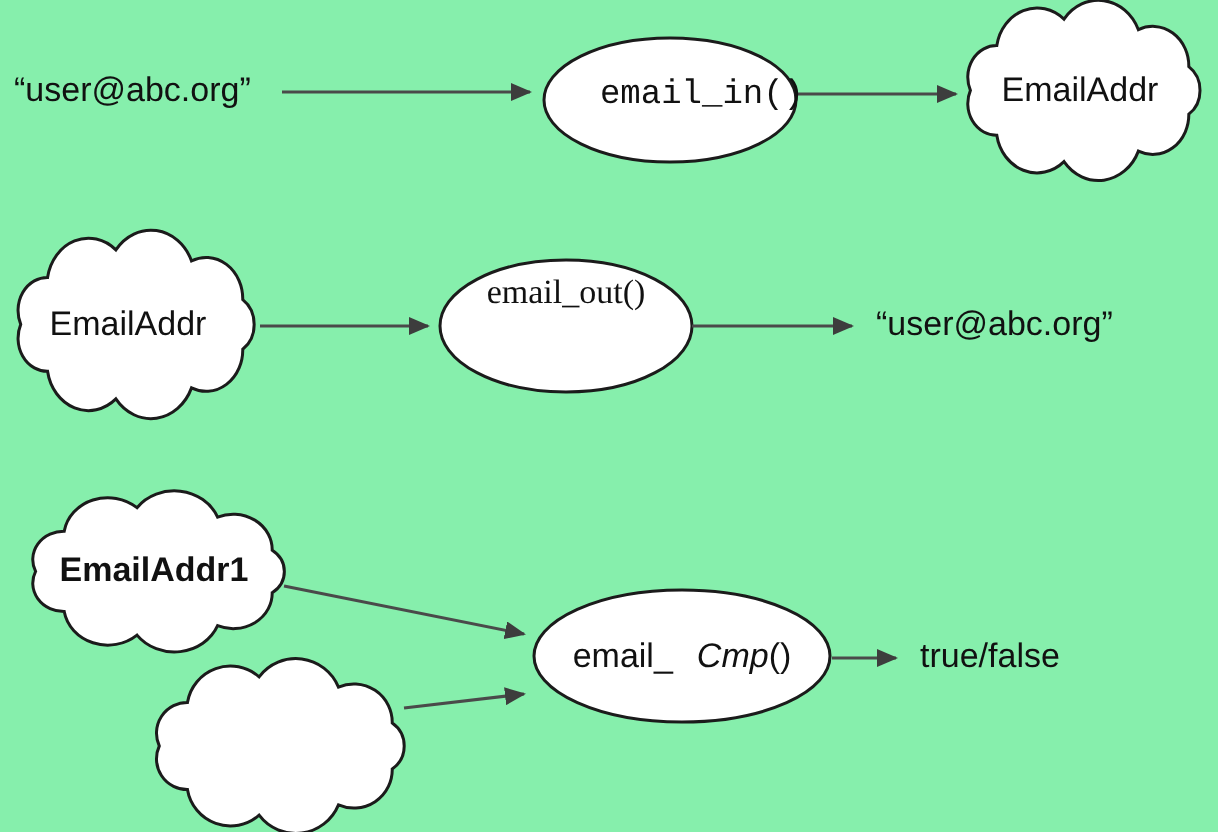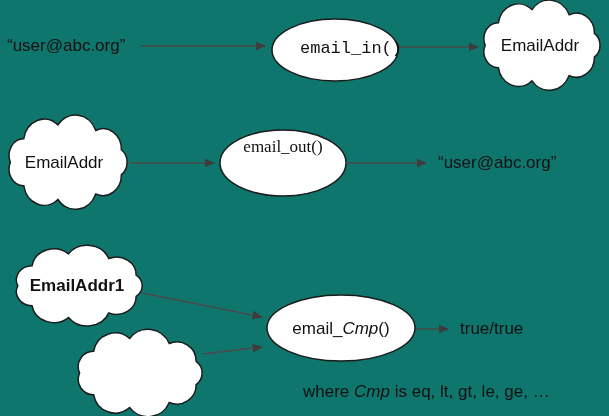--- a/index.html
+++ b/index.html
@@ -4,21 +4,21 @@
 <style>
   html, body {
     margin: 0;
     padding: 0;
     background: #ffffff;
   }
   .canvas {
     position: relative;
     width: 609px;
     height: 416px;
-    background: #0f766e;
+    background: #86efac;
     font-family: "Liberation Sans", "DejaVu Sans", sans-serif;
     overflow: hidden;
   }
   .canvas svg {
     position: absolute;
     left: 0;
     top: 0;
   }
   .shape {
     fill: #ffffff;
@@ -38,20 +38,21 @@
     white-space: nowrap;
   }
   .label.centered {
     transform: translate(-50%, -50%);
   }
   .label.left-anchored {
     transform: translateY(-50%);
   }
   .it {
     font-style: italic;
+    margin-left: 12px;
   }
 </style>
 </head>
 <body>
 
 <div class="canvas">
 
   <svg width="609" height="416" viewBox="0 0 609 416">
     <defs>
       <marker id="ah" markerWidth="11" markerHeight="9" refX="9.5" refY="4.5" orient="auto" markerUnits="userSpaceOnUse">
@@ -80,21 +81,16 @@
   <div class="label left-anchored" style="left:7px; top:46px;">“user@abc.org”</div>
   <div class="label centered" style="left:351px; top:49px;font-family:Liberation Mono, monospace;">email_in()</div>
   <div class="label centered" style="left:540px; top:46px;">EmailAddr</div>
 
   <div class="label centered" style="left:64px; top:163px;">EmailAddr</div>
   <div class="label centered" style="left:283px; top:147px;font-family:Liberation Serif, serif;">email_out()</div>
   <div class="label left-anchored" style="left:438px; top:163px;">“user@abc.org”</div>
 
   <div class="label centered" style="left:77px; top:286px;font-weight:bold;">EmailAddr1</div>
   <div class="label centered" style="left:341px; top:329px;"><span>email_</span><span class="it">Cmp</span><span>()</span></div>
-  <div class="label left-anchored" style="left:460px; top:329px;">true/true</div>
+  <div class="label left-anchored" style="left:460px; top:329px;">true/false</div>
 
-  <div class="label left-anchored" style="left:303px; top:392px;">
-    <span>where</span>
-    <span class="it">Cmp</span>
-    <span>is eq, lt, gt, le, ge, …</span>
-  </div>
 
 </div>
 
 </body></html>

